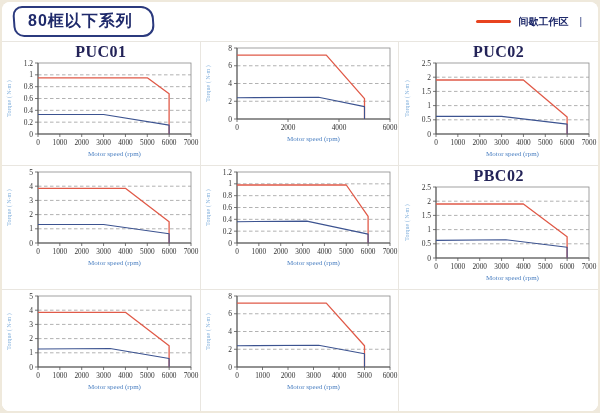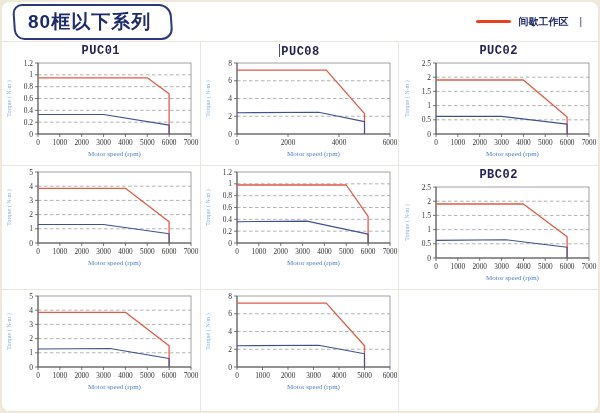--- a/index.html
+++ b/index.html
@@ -35,21 +35,21 @@
     content: "";
     position: absolute;
     inset: 0;
     border: 2px solid #2b3a7e;
     border-radius: 10px 12px 12px 10px;
     transform: skewX(4deg);
     transform-origin: top left;
   }
   .series-badge .badge-text {
     position: relative;
-    font-size: 19px;
+    font-size: 16px;
     font-weight: bold;
     color: #1f2a6b;
     letter-spacing: 1px;
   }
   .legend { display: flex; align-items: center; gap: 9px; }
   .legend-item { display: flex; align-items: center; gap: 7px; }
   .swatch { width: 35px; height: 3px; border-radius: 2px; display: inline-block; }
   .legend-label { font-size: 10px; font-weight: bold; color: #1f2a6b; }
   .legend-divider { font-size: 10px; color: #2b3a7e; padding: 0 2px; }
   
@@ -62,23 +62,23 @@
   .cell {
     border-right: 1px solid #e9e6e0;
     border-bottom: 1px solid #e9e6e0;
     padding-top: 2px;
     overflow: hidden;
     background: #fff;
   }
   .cell:nth-child(3n) { border-right: none; }
   .chart-title {
     text-align: center;
-    font-family: Liberation Mono, monospace;
+    font-family: Liberation Serif, serif;
     font-weight: bold;
-    font-size: 12px;
+    font-size: 16px;
     color: #232358;
     height: 15px;
     line-height: 15px;
     letter-spacing: 0.5px;
   }
   .cursor {
     display: inline-block;
     width: 1px; height: 13px;
     background: #555;
     margin-right: 1px;
@@ -147,21 +147,20 @@
           <text x="167.14285714285714" y="86" text-anchor="middle" font-size="7.3" fill="#333333">6000</text>
           <line x1="189" y1="75" x2="189" y2="78" stroke="#555555" stroke-width="0.8"></line>
           <text x="189" y="86" text-anchor="middle" font-size="7.3" fill="#333333">7000</text>
           <text x="9" y="39.5" text-anchor="middle" font-size="6" fill="#85b2dd" transform="rotate(-90 9 39.5)">Torque ( N-m )</text>
           <text x="112.5" y="97" text-anchor="middle" font-size="7" fill="#4a7fc1">Motor speed (rpm)</text>
           <polyline points="36.0,18.8 145.3,18.8 167.1,34.8 167.1,75.0" fill="none" stroke="#e05a48" stroke-width="1.3" stroke-linejoin="round"></polyline>
           <polyline points="36.0,55.5 101.6,55.5 167.1,66.1 167.1,75.0" fill="none" stroke="#3c5390" stroke-width="1.1" stroke-linejoin="round"></polyline>
         </svg>
       </div>
       <div class="cell">
-        <div class="chart-title"><span class="cursor"></span><span>PUC08</span></div>
         <svg width="197" height="105" viewBox="0 0 197 105">
           <rect x="36" y="4" width="153" height="71" fill="none" stroke="#8a8a8a" stroke-width="0.8"></rect>
           <line x1="36" y1="57.25" x2="189" y2="57.25" stroke="#909090" stroke-width="0.7" stroke-dasharray="3.5,2.5"></line>
           <line x1="36" y1="39.5" x2="189" y2="39.5" stroke="#909090" stroke-width="0.7" stroke-dasharray="3.5,2.5"></line>
           <line x1="36" y1="21.75" x2="189" y2="21.75" stroke="#909090" stroke-width="0.7" stroke-dasharray="3.5,2.5"></line>
           <line x1="36" y1="4" x2="36" y2="75" stroke="#555555" stroke-width="1"></line>
           <line x1="36" y1="75" x2="189" y2="75" stroke="#555555" stroke-width="1"></line>
           <line x1="33" y1="75" x2="36" y2="75" stroke="#555555" stroke-width="0.8"></line>
           <text x="31" y="77.6" text-anchor="end" font-size="7.5" fill="#333333">0</text>
           <line x1="33" y1="57.25" x2="36" y2="57.25" stroke="#555555" stroke-width="0.8"></line>

